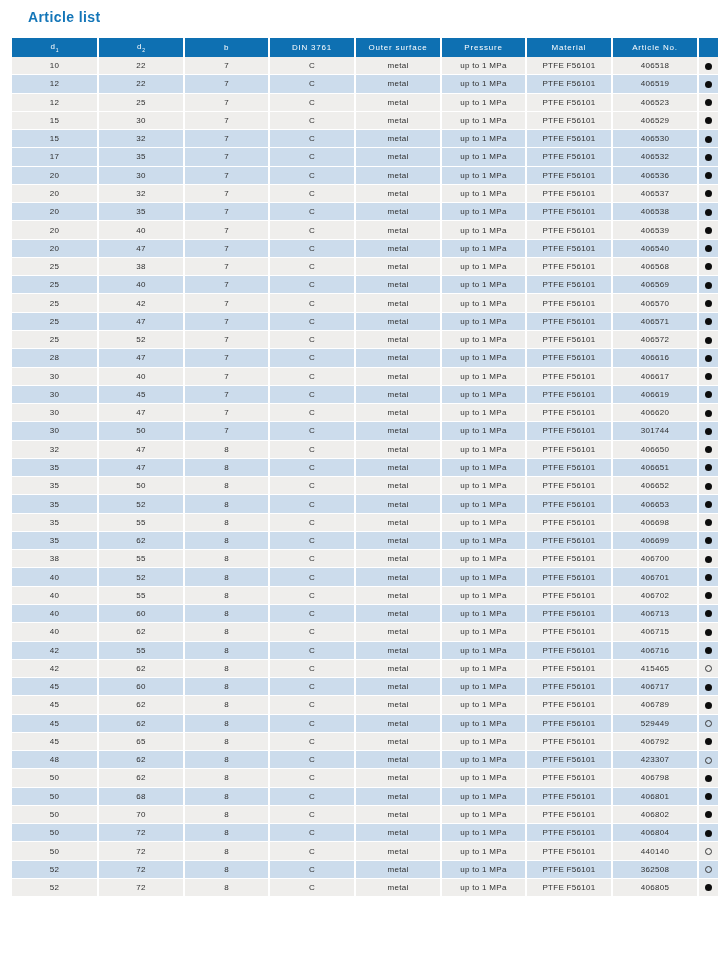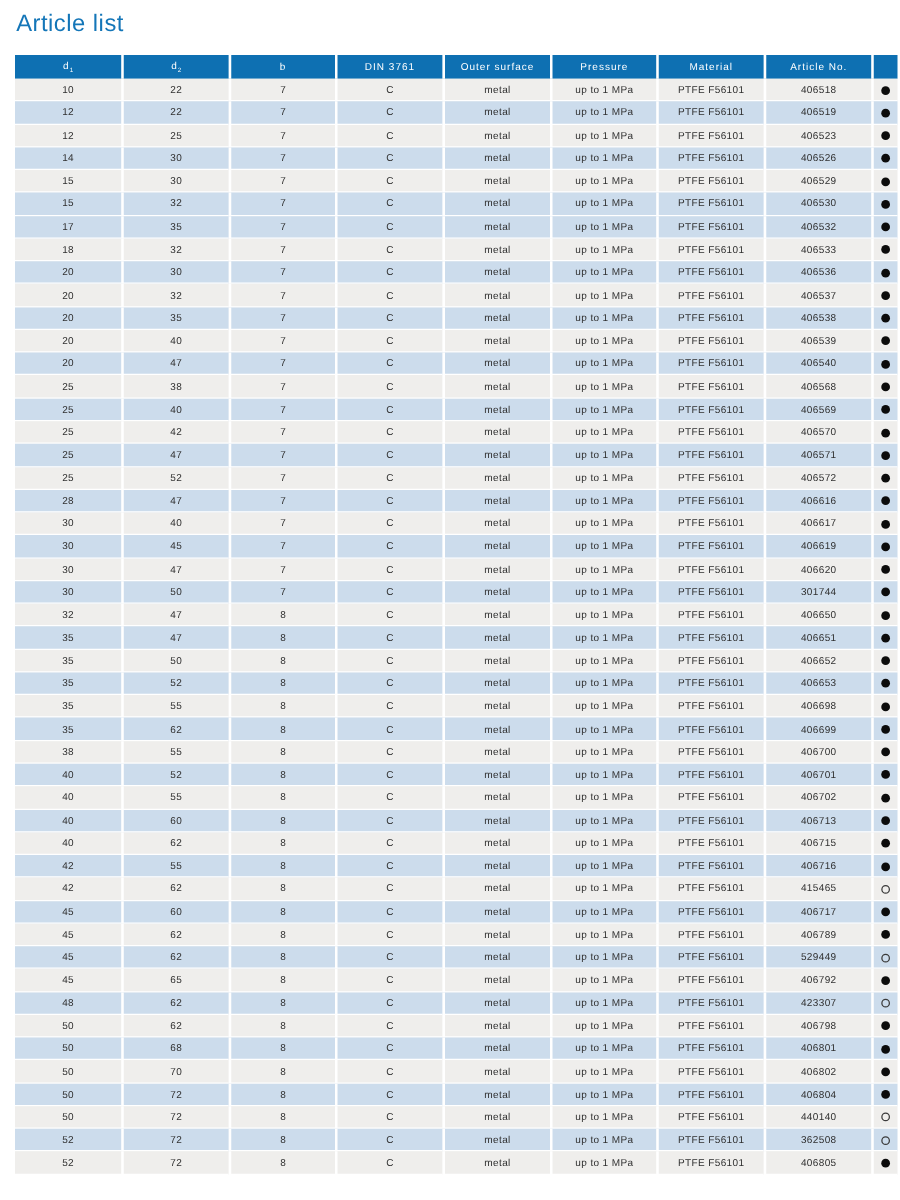--- a/index.html
+++ b/index.html
@@ -17,25 +17,25 @@
     background: #ffffff;
     font-family: "Liberation Sans", "DejaVu Sans", sans-serif;
   }
   .page {
     width: 720px;
     height: 960px;
     background: #ffffff;
     overflow: hidden;
   }
   .page-title {
-    margin: 9px 0 0 13px;
-    font-size: 19px;
+    margin: 9px 0 0 28px;
+    font-size: 14px;
     letter-spacing: 0.4px;
     color: var(--title-color);
-    font-weight: 400;
+    font-weight: 700;
   }
   table.article-table {
     margin: 13px 0 0 12px;
     width: 706px;
     border-collapse: separate;
     border-spacing: 0;
     table-layout: fixed;
   }
   table.article-table th {
     background: var(--header-bg);
@@ -137,31 +137,20 @@
           <td>12</td>
           <td>25</td>
           <td>7</td>
           <td>C</td>
           <td>metal</td>
           <td>up to 1 MPa</td>
           <td>PTFE F56101</td>
           <td>406523</td>
           <td><span class="dot filled"></span></td>
         </tr>
-        <tr class="row-blue">
-          <td>14</td>
-          <td>30</td>
-          <td>7</td>
-          <td>C</td>
-          <td>metal</td>
-          <td>up to 1 MPa</td>
-          <td>PTFE F56101</td>
-          <td>406526</td>
-          <td><span class="dot filled"></span></td>
-        </tr>
         <tr class="row-gray">
           <td>15</td>
           <td>30</td>
           <td>7</td>
           <td>C</td>
           <td>metal</td>
           <td>up to 1 MPa</td>
           <td>PTFE F56101</td>
           <td>406529</td>
           <td><span class="dot filled"></span></td>
@@ -179,31 +168,20 @@
         </tr>
         <tr class="row-blue">
           <td>17</td>
           <td>35</td>
           <td>7</td>
           <td>C</td>
           <td>metal</td>
           <td>up to 1 MPa</td>
           <td>PTFE F56101</td>
           <td>406532</td>
-          <td><span class="dot filled"></span></td>
-        </tr>
-        <tr class="row-gray">
-          <td>18</td>
-          <td>32</td>
-          <td>7</td>
-          <td>C</td>
-          <td>metal</td>
-          <td>up to 1 MPa</td>
-          <td>PTFE F56101</td>
-          <td>406533</td>
           <td><span class="dot filled"></span></td>
         </tr>
         <tr class="row-blue">
           <td>20</td>
           <td>30</td>
           <td>7</td>
           <td>C</td>
           <td>metal</td>
           <td>up to 1 MPa</td>
           <td>PTFE F56101</td>

